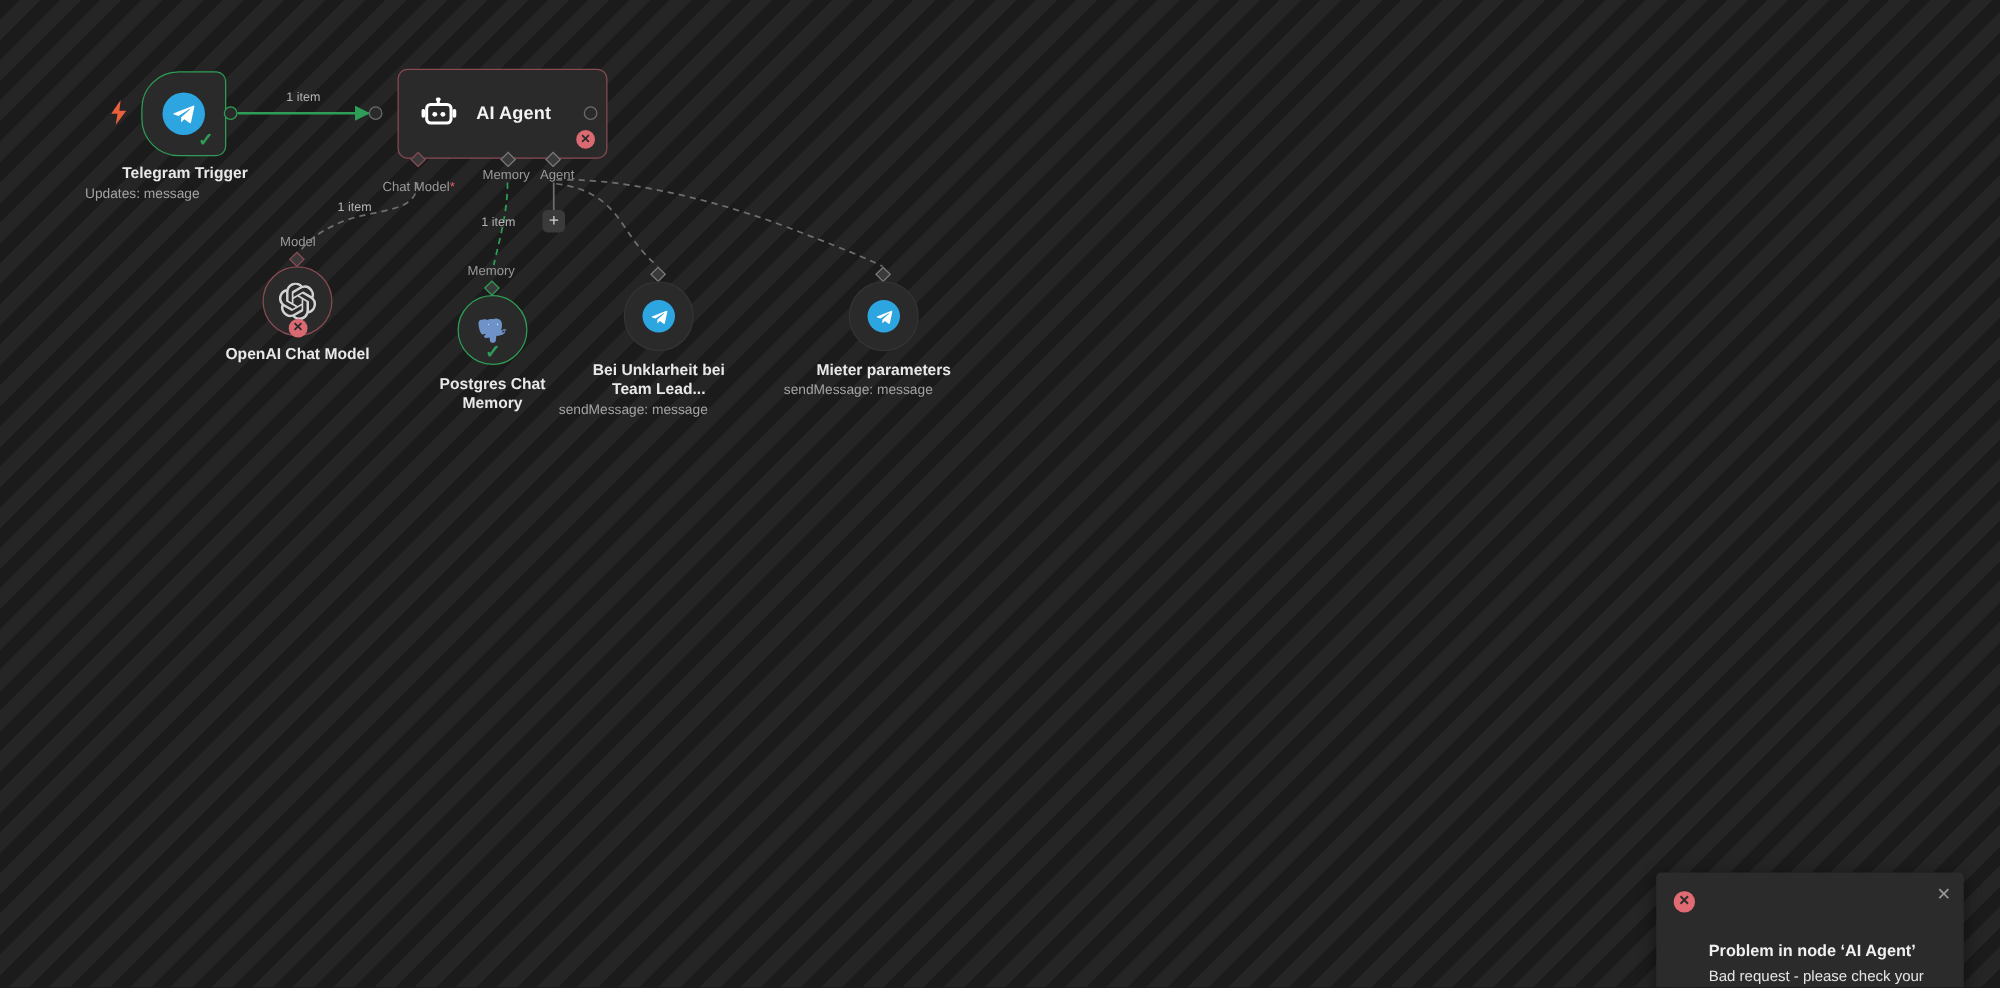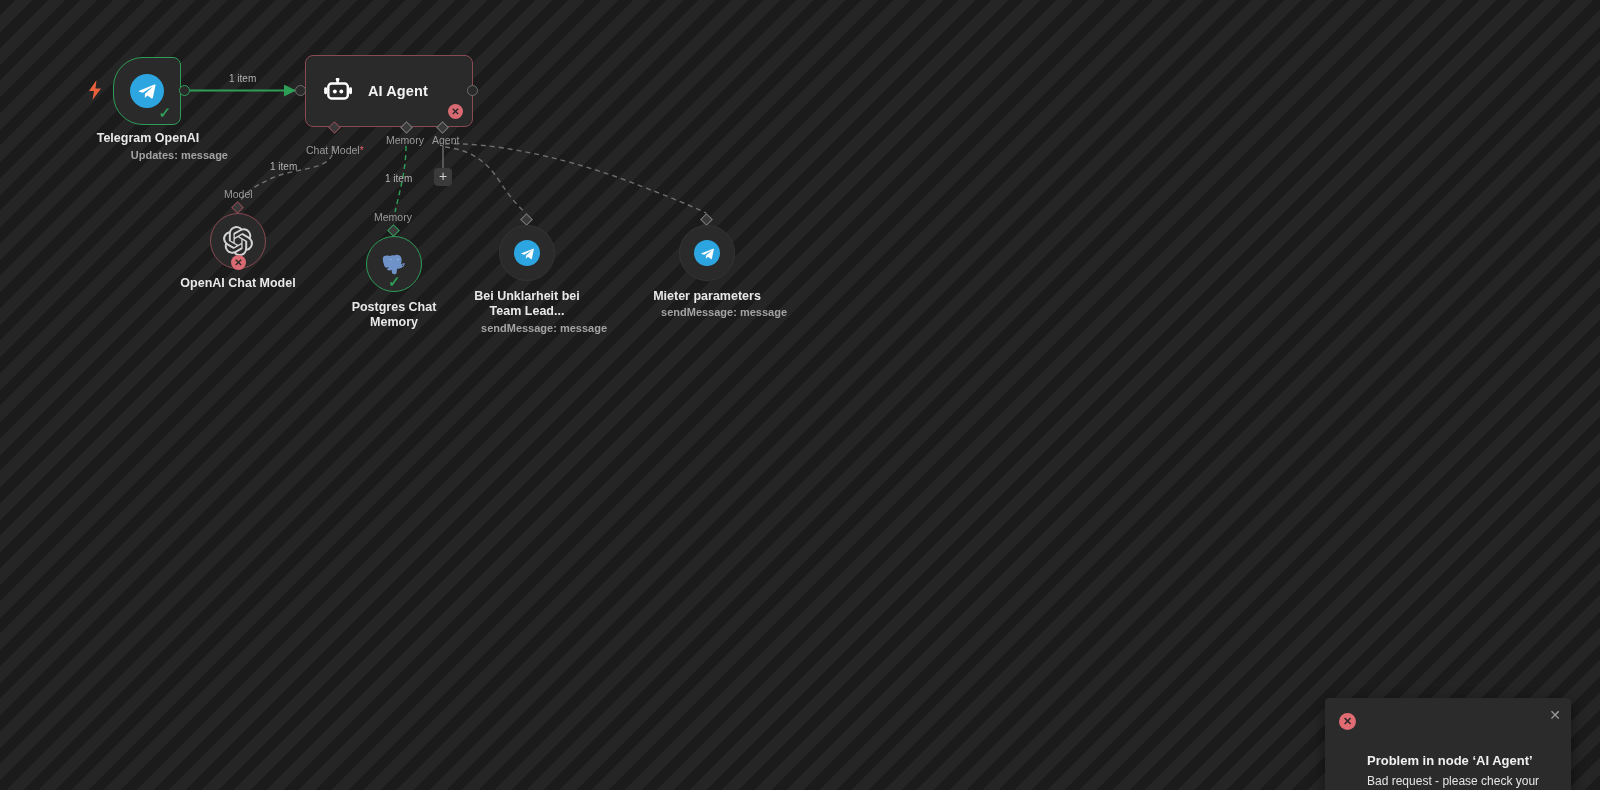--- a/index.html
+++ b/index.html
@@ -128,25 +128,25 @@
     position: absolute;
     text-align: center;
     color: #e8e8e8;
     font-size: 12.5px;
     font-weight: bold;
     line-height: 15px;
     white-space: pre-line;
   }
   .subcaption {
     position: absolute;
-    text-align: right;
+    text-align: left;
     color: #a3a3a3;
     font-size: 11px;
     line-height: 14px;
-    font-weight: bold;
+    font-weight: normal;
   }
 
   
   .dot {
     position: absolute;
     width: 11px; height: 11px;
     border-radius: 50%;
     background: #2a2a2a;
     border: 1.5px solid #6b6b6b;
     box-sizing: border-box;
@@ -286,26 +286,26 @@
         </svg>
       </span>
       <span class="check" style="right:9px; bottom:4px;">✓</span>
     </div>
   </div>
 
   <svg class="node" style="left:88px; top:80px;" width="14" height="20" viewBox="0 0 14 20">
     <path d="M8.5 0 L1 11 H6 L4.5 20 L13 8.5 H7.5 Z" fill="#e8603c"></path>
   </svg>
 
-  <div class="caption" style="left:68px; top:131px; width:160px;">Telegram OpenAI</div>
+  <div class="caption" style="left:68px; top:131px; width:160px;">Telegram Trigger</div>
   <div class="subcaption" style="left:68px; top:148px; width:160px;">Updates: message</div>
 
   <div class="dot green" style="left:179px; top:85px;"></div>
 
-  <div class="node" style="left:305px; top:55px;">
+  <div class="node" style="left:318px; top:55px;">
     <div class="rect-node agent-node">
       <span>
         <svg class="bot-icon" viewBox="0 0 32 28" aria-hidden="true">
           <rect x="13.2" y="0.5" width="2.6" height="5" fill="#ffffff"></rect>
           <circle cx="14.5" cy="1.6" r="2" fill="#ffffff"></circle>
           <rect x="4.5" y="6" width="21" height="16" rx="3.4" fill="none" stroke="#ffffff" stroke-width="2.6"></rect>
           <circle cx="11.5" cy="14.5" r="2.1" fill="#ffffff"></circle>
           <circle cx="18.5" cy="14.5" r="2.1" fill="#ffffff"></circle>
           <rect x="0" y="10" width="3.2" height="7.5" rx="1.5" fill="#ffffff"></rect>
           <rect x="26.8" y="10" width="3.2" height="7.5" rx="1.5" fill="#ffffff"></rect>

